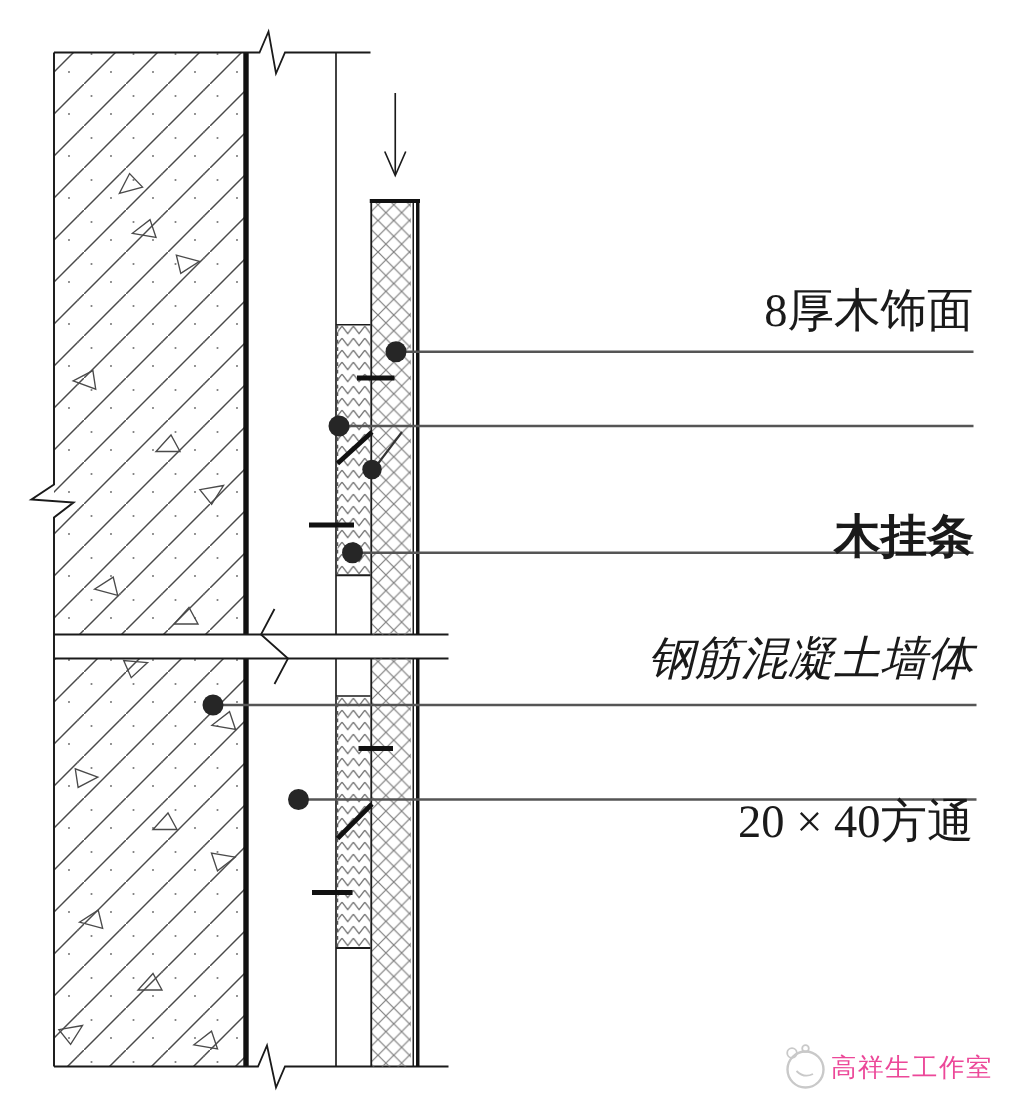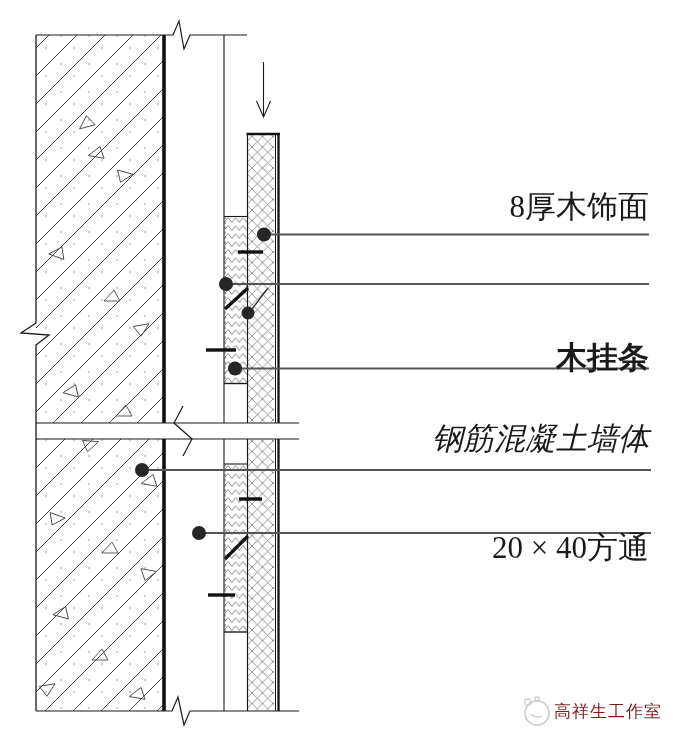--- a/index.html
+++ b/index.html
@@ -24,21 +24,21 @@
   .lbl-veneer{top:190px;}
   .lbl-glue{top:240px;}
   .lbl-strip{top:341px;font-weight:bold;}
   .lbl-wall{top:422px;font-style:italic;}
   .lbl-tube{top:489px;margin-top:42px;}
   .watermark-text{
     position:absolute;
     left:554px;top:701px;
     font-size:17px;
     line-height:22px;
-    color:#7f1d1d;
+    color:#ec4899;
     letter-spacing:1px;
     white-space:nowrap;
   }
 </style>
 </head>
 <body>
 
 <div class="canvas">
 
   <svg width="673" height="744" viewBox="0 0 673 744">

